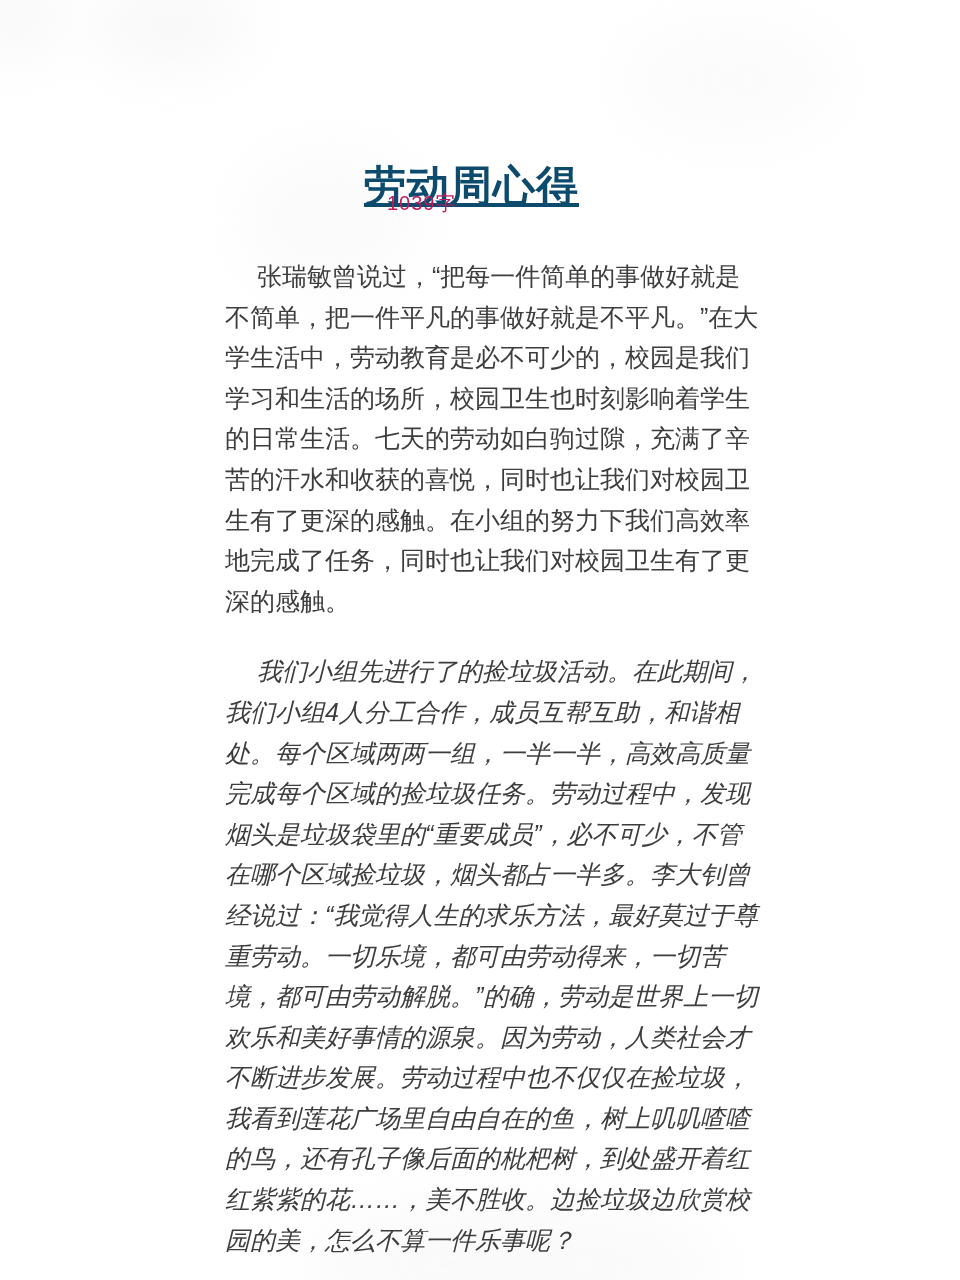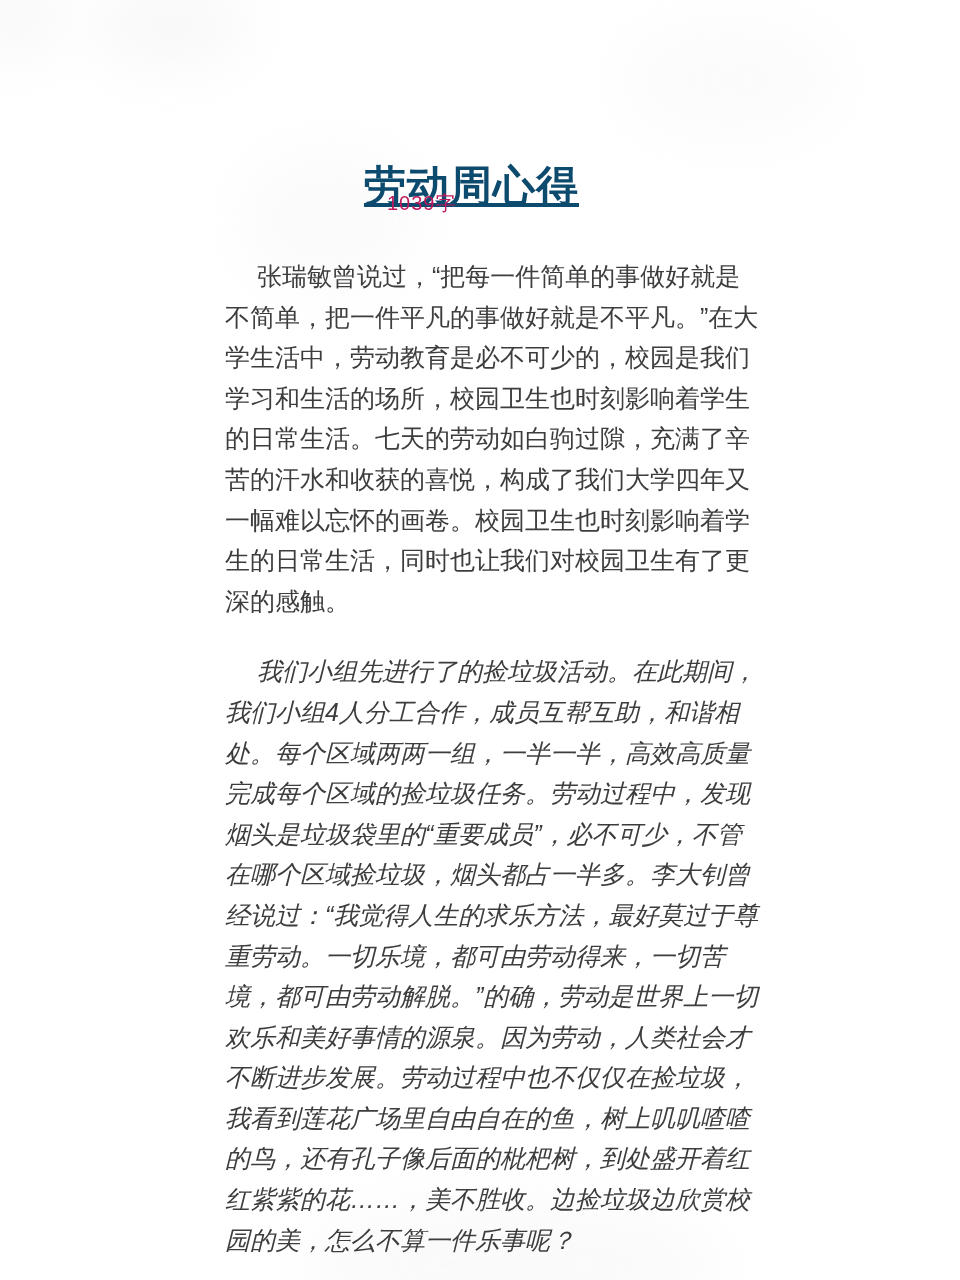--- a/index.html
+++ b/index.html
@@ -78,16 +78,16 @@
   <div class="blob b2"></div>
   <div class="blob b3"></div>
   <div class="blob b4"></div>
   <div class="blob b5"></div>
 
   <h1 class="doc-title">劳动周心得</h1>
 
   <div class="word-count">1039字</div>
 
   <div class="doc-body">
-    <p>张瑞敏曾说过，“把每一件简单的事做好就是不简单，把一件平凡的事做好就是不平凡。”在大学生活中，劳动教育是必不可少的，校园是我们学习和生活的场所，校园卫生也时刻影响着学生的日常生活。七天的劳动如白驹过隙，充满了辛苦的汗水和收获的喜悦，构成了我们大学四年又一幅难以忘怀的画卷。校园卫生也时刻影响着学生的日常生活，同时也让我们对校园卫生有了更深的感触。</p>
+    <p>张瑞敏曾说过，“把每一件简单的事做好就是不简单，把一件平凡的事做好就是不平凡。”在大学生活中，劳动教育是必不可少的，校园是我们学习和生活的场所，校园卫生也时刻影响着学生的日常生活。七天的劳动如白驹过隙，充满了辛苦的汗水和收获的喜悦，同时也让我们对校园卫生有了更深的感触。在小组的努力下我们高效率地完成了任务，同时也让我们对校园卫生有了更深的感触。</p>
     <p>我们小组先进行了的捡垃圾活动。在此期间，我们小组4人分工合作，成员互帮互助，和谐相处。每个区域两两一组，一半一半，高效高质量完成每个区域的捡垃圾任务。劳动过程中，发现烟头是垃圾袋里的“重要成员”，必不可少，不管在哪个区域捡垃圾，烟头都占一半多。李大钊曾经说过：“我觉得人生的求乐方法，最好莫过于尊重劳动。一切乐境，都可由劳动得来，一切苦境，都可由劳动解脱。”的确，劳动是世界上一切欢乐和美好事情的源泉。因为劳动，人类社会才不断进步发展。劳动过程中也不仅仅在捡垃圾，我看到莲花广场里自由自在的鱼，树上叽叽喳喳的鸟，还有孔子像后面的枇杷树，到处盛开着红红紫紫的花……，美不胜收。边捡垃圾边欣赏校园的美，怎么不算一件乐事呢？</p>
   </div>
 </div>
 
 </body></html>

